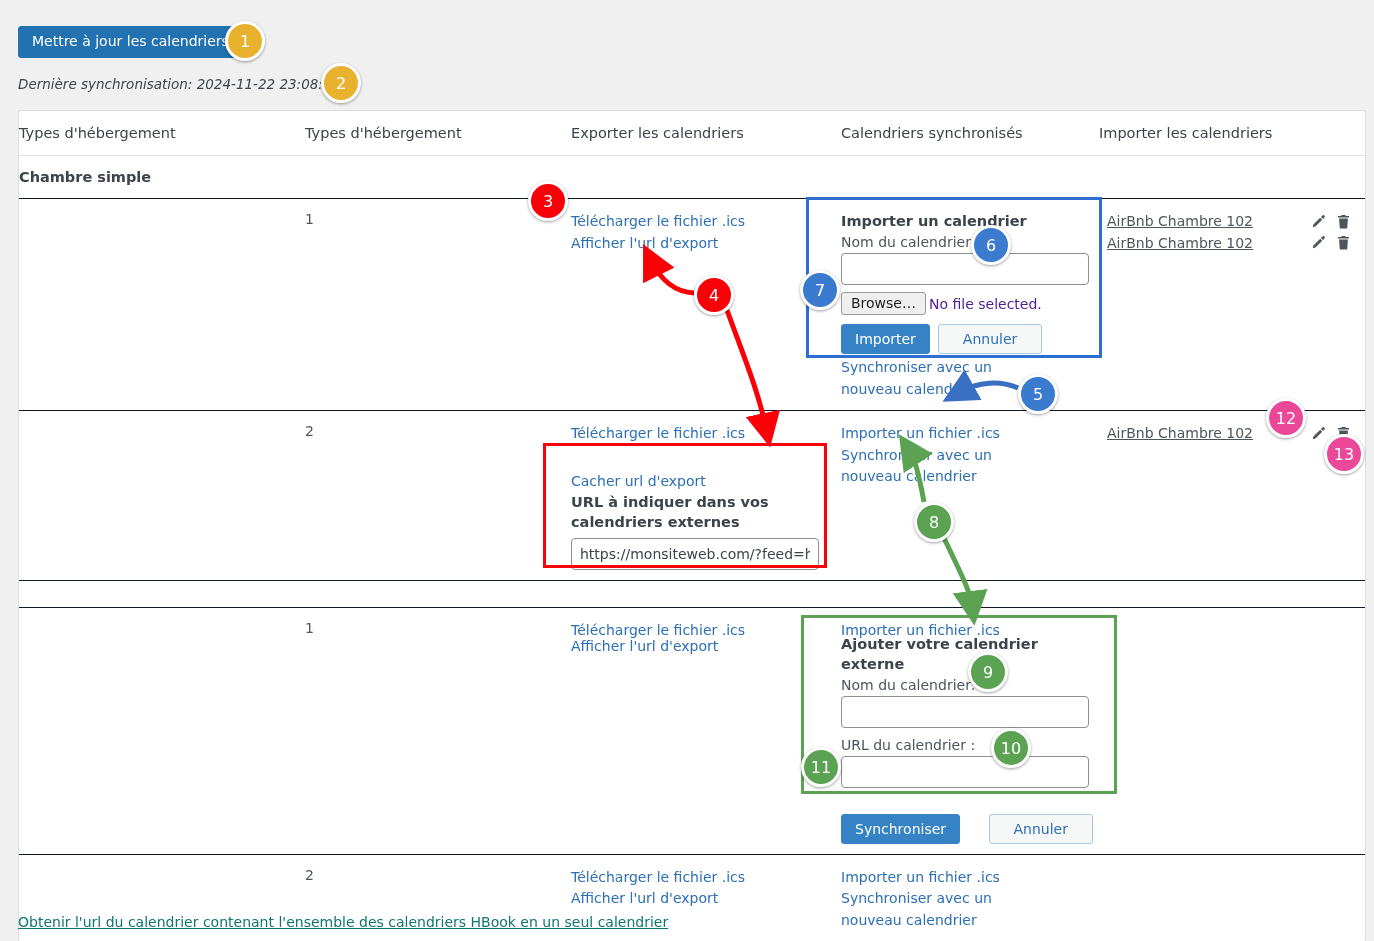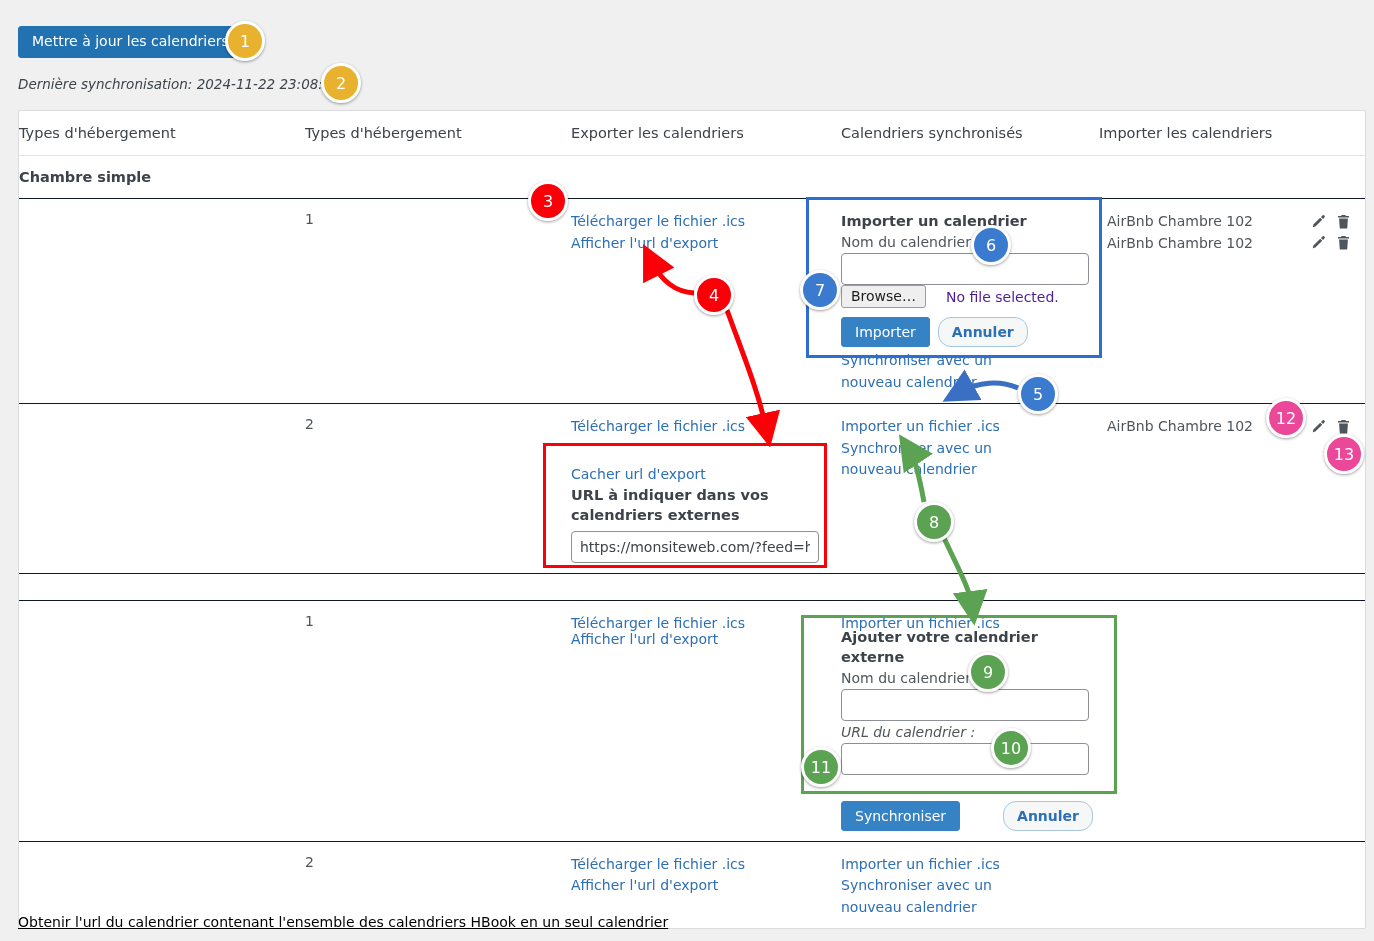--- a/index.html
+++ b/index.html
@@ -44,42 +44,42 @@
 
   .data{ min-height:82px; }
   .data .cell{ padding-top:12px; padding-bottom:10px; }
   .num{ color:#4e555b; font-size:14px; }
 
   a.lnk{
     color:#2c6fb5; text-decoration:none; font-size:14px; display:block;
     line-height:21.5px; cursor:pointer;
   }
 
-  .synced-name{ color:#4e555b; font-size:14px; line-height:21.5px; }
+  .synced-name{ color:#4e555b; font-size:14px; line-height:21.5px;text-decoration:underline; }
   .row-actions{ position:absolute; right:14px; top:12px; display:flex; flex-direction:column; gap:0px; }
   .act-line{ display:flex; gap:9px; align-items:center; height:21.5px; }
   .icon-btn{ cursor:pointer; display:inline-flex; }
 
   
   .panel-title{ font-weight:bold; font-size:14.5px; color:#3c434a; line-height:20px; }
   .fld-label{ font-size:14px; color:#4e555b; line-height:22px; }
   .txt{
     display:block; width:248px; height:32px; border:1px solid #8c8f94; border-radius:4px;
     background:#fff; font-size:14px; padding:0 8px; color:#3c434a;
     font-family:"DejaVu Sans", sans-serif;
   }
   .btn-primary{
     background:#3582c4; border:1px solid #3582c4; color:#fff; border-radius:3px;
     padding:6px 13px; font-size:14px; cursor:pointer; font-family:"DejaVu Sans", sans-serif;
   }
   .btn-secondary{
-    background:#f6f7f7; border:1px solid #a7c6e0; color:#2c6fb5; border-radius:13px;
-    padding:6px 13px; font-size:14px; cursor:pointer; font-family:"DejaVu Sans", sans-serif;font-weight:bold;
-  }
-  .file-row{ display:flex; align-items:center; gap:20px; }
+    background:#f6f7f7; border:1px solid #a7c6e0; color:#2c6fb5; border-radius:3px;
+    padding:6px 24px; font-size:14px; cursor:pointer; font-family:"DejaVu Sans", sans-serif;
+  }
+  .file-row{ display:flex; align-items:center; gap:3px; margin-top:7px; }
   .browse-btn{
     background:#efefef; border:1px solid #9a9a9a; border-radius:3px;
     padding:2px 9px 3px; font-size:14px; color:#1d1d1d; cursor:pointer;
     font-family:"DejaVu Sans", sans-serif;
   }
   .no-file{ font-size:14px; color:#4c1d95; }
 
   
   .obox{ position:absolute; background:transparent; }
   .obox.blue{ border:3px solid #2d6fd0; }
@@ -98,21 +98,21 @@
   .b-red{ background:#f90008; }
   .b-blue{ background:#3a7bd0; }
   .b-green{ background:#5ba352; }
   .b-mauve{ background:#ec4899; }
 
   svg.ann{ position:absolute; left:0; top:0; width:1374px; height:941px;
     pointer-events:none; z-index:30; overflow:visible; }
 
   
   .footer-link{
-    position:absolute; left:18px; top:914px; font-size:14px; color:#000000;
+    position:absolute; left:18px; top:914px; font-size:14px; color:#0f766e;
     text-decoration:underline; cursor:pointer; white-space:nowrap;
   }
 </style>
 </head>
 <body>
 
 <div class="page">
 
   <button class="update-btn">Mettre à jour les calendriers</button>
   <div class="last-sync">Dernière synchronisation: 2024-11-22 23:08:40</div>
@@ -240,21 +240,21 @@
         <a class="lnk">Télécharger le fichier .ics</a>
         <a class="lnk" style="margin-top:-6px;">Afficher l'url d'export</a>
       </div>
       <div class="cell c4">
         <a class="lnk">Importer un fichier .ics</a>
 
         <div style="width:252px; margin-top:-8px;">
           <div class="panel-title">Ajouter votre calendrier externe</div>
           <div class="fld-label">Nom du calendrier:</div>
           <input class="txt" type="text" value="" style="">
-          <div class="fld-label" style="font-style:italic;">URL du calendrier :</div>
+          <div class="fld-label" style="margin-top:6px;">URL du calendrier :</div>
           <input class="txt" type="text" value="" style="">
           <div style="display:flex; gap:0; margin-top:26px;justify-content:space-between;">
             <button class="btn-primary">Synchroniser</button>
             <button class="btn-secondary">Annuler</button>
           </div>
         </div>
       </div>
       <div class="cell c5"></div>
     </div>
 

